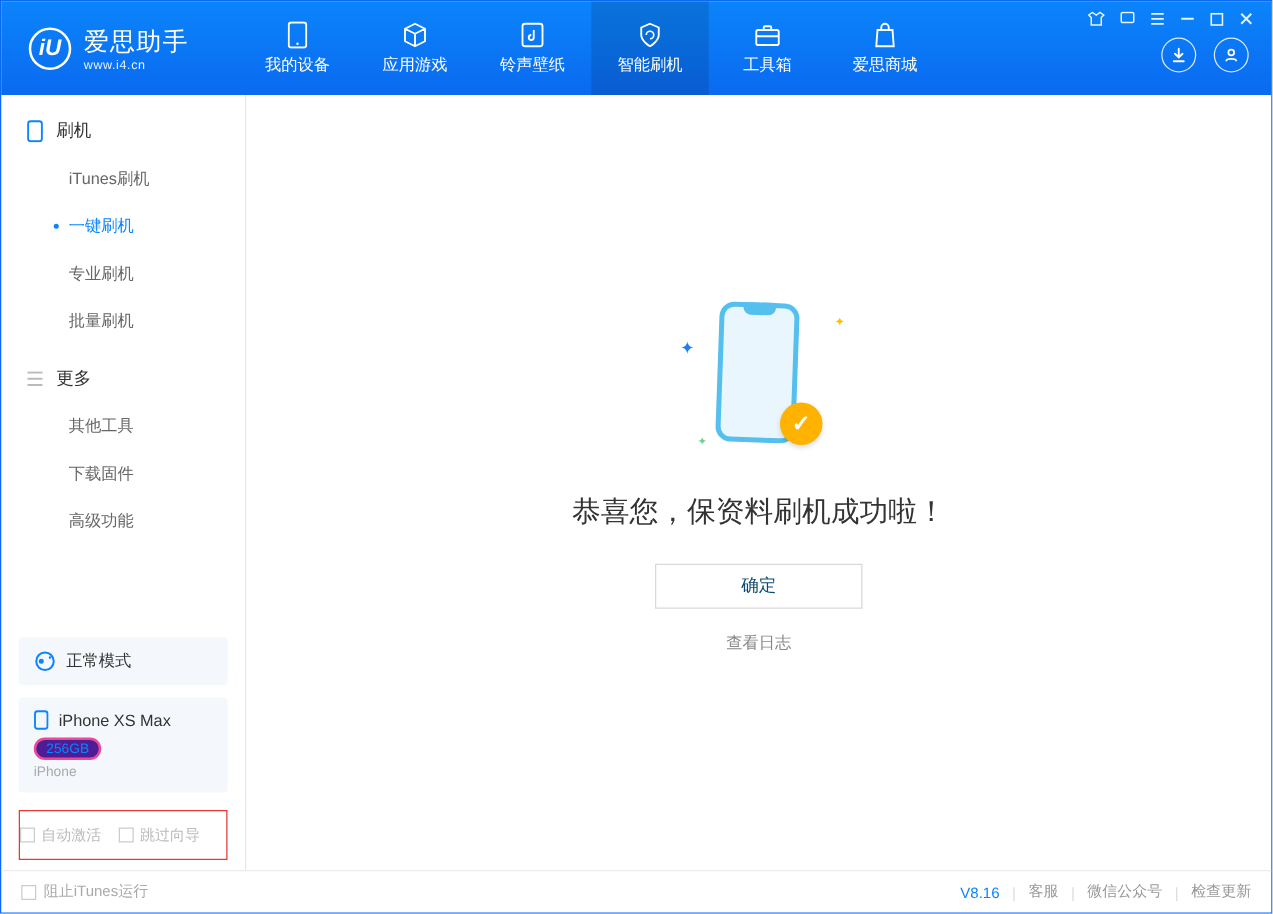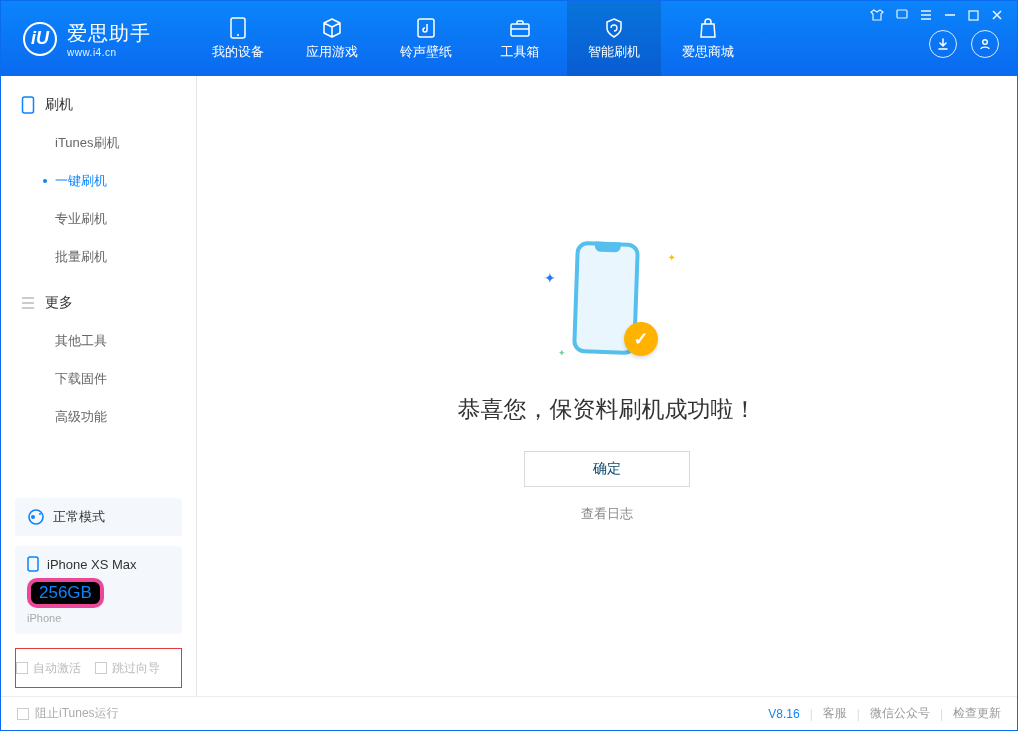--- a/index.html
+++ b/index.html
@@ -26,21 +26,21 @@
 .sidebar { width: 196px; border-right: 1px solid #e6e6e6; display: flex; flex-direction: column; padding-top: 10px; }
 .side-section { padding: 0 0 8px 0; }
 .side-header { display: flex; align-items: center; gap: 10px; padding: 10px 12px 10px 20px; color: #333; font-size: 14px; font-weight: 500; }
 .side-sub { padding: 10px 12px 10px 54px; color: #666; font-size: 13px; cursor: pointer; position: relative; }
 .side-sub.active { color: #0a84ff; }
 .side-sub.active::before { content: ""; position: absolute; left: 42px; top: 50%; width: 4px; height: 4px; background: #0a84ff; border-radius: 50%; transform: translateY(-50%); }
 .side-spacer { flex: 1; }
 .mode-box { margin: 0 14px 10px; background: #f4f7fb; border-radius: 3px; padding: 10px 12px; display: flex; align-items: center; gap: 8px; font-size: 13px; color: #333; }
 .device-box { margin: 0 14px 14px; background: #f4f7fb; border-radius: 3px; padding: 10px 12px; }
 .device-name { font-size: 13px; color: #333; font-weight: 500; display: flex; align-items: center; gap: 8px; }
-.device-badge { display: inline-block; margin-top: 6px; padding: 1px 8px; border: 4px solid #ec4899; color: #0a84ff; border-radius: 10px; font-size: 17px; background: #000000; }
+.device-badge { display: inline-block; margin-top: 6px; padding: 1px 8px; border: 2px solid #ec4899; color: #0a84ff; border-radius: 10px; font-size: 11px; background: #4c1d95; }
 .device-type { font-size: 11px; color: #aaa; margin-top: 4px; }
 .opt-row { border: 1.5px solid #e53935; margin: 0 14px 8px; height: 40px; display: flex; align-items: center; padding: 0 0; gap: 14px; font-size: 12px; color: #bbb; }
 .chk { display: flex; align-items: center; gap: 5px; cursor: pointer; }
 .chk-box { width: 12px; height: 12px; border: 1px solid #ccc; display: inline-block; }
 
 .main { flex: 1; display: flex; flex-direction: column; align-items: center; padding-top: 160px; }
 .success-illus { position: relative; width: 150px; height: 130px; margin-bottom: 28px; }
 .phone-shape { position: absolute; left: 42px; top: 6px; width: 64px; height: 112px; border: 4px solid #55bfee; border-radius: 12px; background: #eaf6fd; transform: rotate(2deg); }
 .phone-notch { position: absolute; top: -4px; left: 50%; transform: translateX(-50%); width: 26px; height: 10px; background: #55bfee; border-radius: 0 0 6px 6px; }
 .check-badge { position: absolute; right: 24px; bottom: 10px; width: 34px; height: 34px; background: #ffb300; border-radius: 50%; display: flex; align-items: center; justify-content: center; color: #fff; font-size: 18px; font-weight: bold; box-shadow: 0 2px 4px rgba(0,0,0,.15); }
@@ -92,37 +92,37 @@
       </div>
       <div class="nav-item">
         <span class="nav-icon">
             <svg width="20" height="22" viewBox="0 0 20 22">
               <rect x="2" y="2" width="16" height="18" rx="2" fill="none" stroke="#fff" stroke-width="1.5"></rect>
               <path d="M11 7 L11 13 A2 2 0 1 1 9 11" fill="none" stroke="#fff" stroke-width="1.5"></path>
             </svg>
           </span>
         <span>铃声壁纸</span>
       </div>
+      <div class="nav-item active">
+        <span class="nav-icon">
+            <svg width="22" height="22" viewBox="0 0 22 22">
+              <path d="M11 2 L18 5 V11 C18 16 11 20 11 20 C11 20 4 16 4 11 V5 Z" fill="none" stroke="#fff" stroke-width="1.5"></path>
+              <path d="M8 11 A3 3 0 1 1 11 14" fill="none" stroke="#fff" stroke-width="1.3"></path>
+            </svg>
+          </span>
+        <span>智能刷机</span>
+      </div>
       <div class="nav-item">
         <span class="nav-icon">
             <svg width="22" height="20" viewBox="0 0 22 20">
               <rect x="2" y="6" width="18" height="12" rx="1.5" fill="none" stroke="#fff" stroke-width="1.5"></rect>
               <path d="M8 6 V4 A1 1 0 0 1 9 3 H13 A1 1 0 0 1 14 4 V6 M2 11 H20" fill="none" stroke="#fff" stroke-width="1.5"></path>
             </svg>
           </span>
         <span>工具箱</span>
-      </div>
-      <div class="nav-item active">
-        <span class="nav-icon">
-            <svg width="22" height="22" viewBox="0 0 22 22">
-              <path d="M11 2 L18 5 V11 C18 16 11 20 11 20 C11 20 4 16 4 11 V5 Z" fill="none" stroke="#fff" stroke-width="1.5"></path>
-              <path d="M8 11 A3 3 0 1 1 11 14" fill="none" stroke="#fff" stroke-width="1.3"></path>
-            </svg>
-          </span>
-        <span>智能刷机</span>
       </div>
       <div class="nav-item">
         <span class="nav-icon">
             <svg width="20" height="22" viewBox="0 0 20 22">
               <path d="M4 7 H16 L17 20 H3 Z M7 7 V5 A3 3 0 0 1 13 5 V7" fill="none" stroke="#fff" stroke-width="1.5"></path>
             </svg>
           </span>
         <span>爱思商城</span>
       </div>
     </div>

